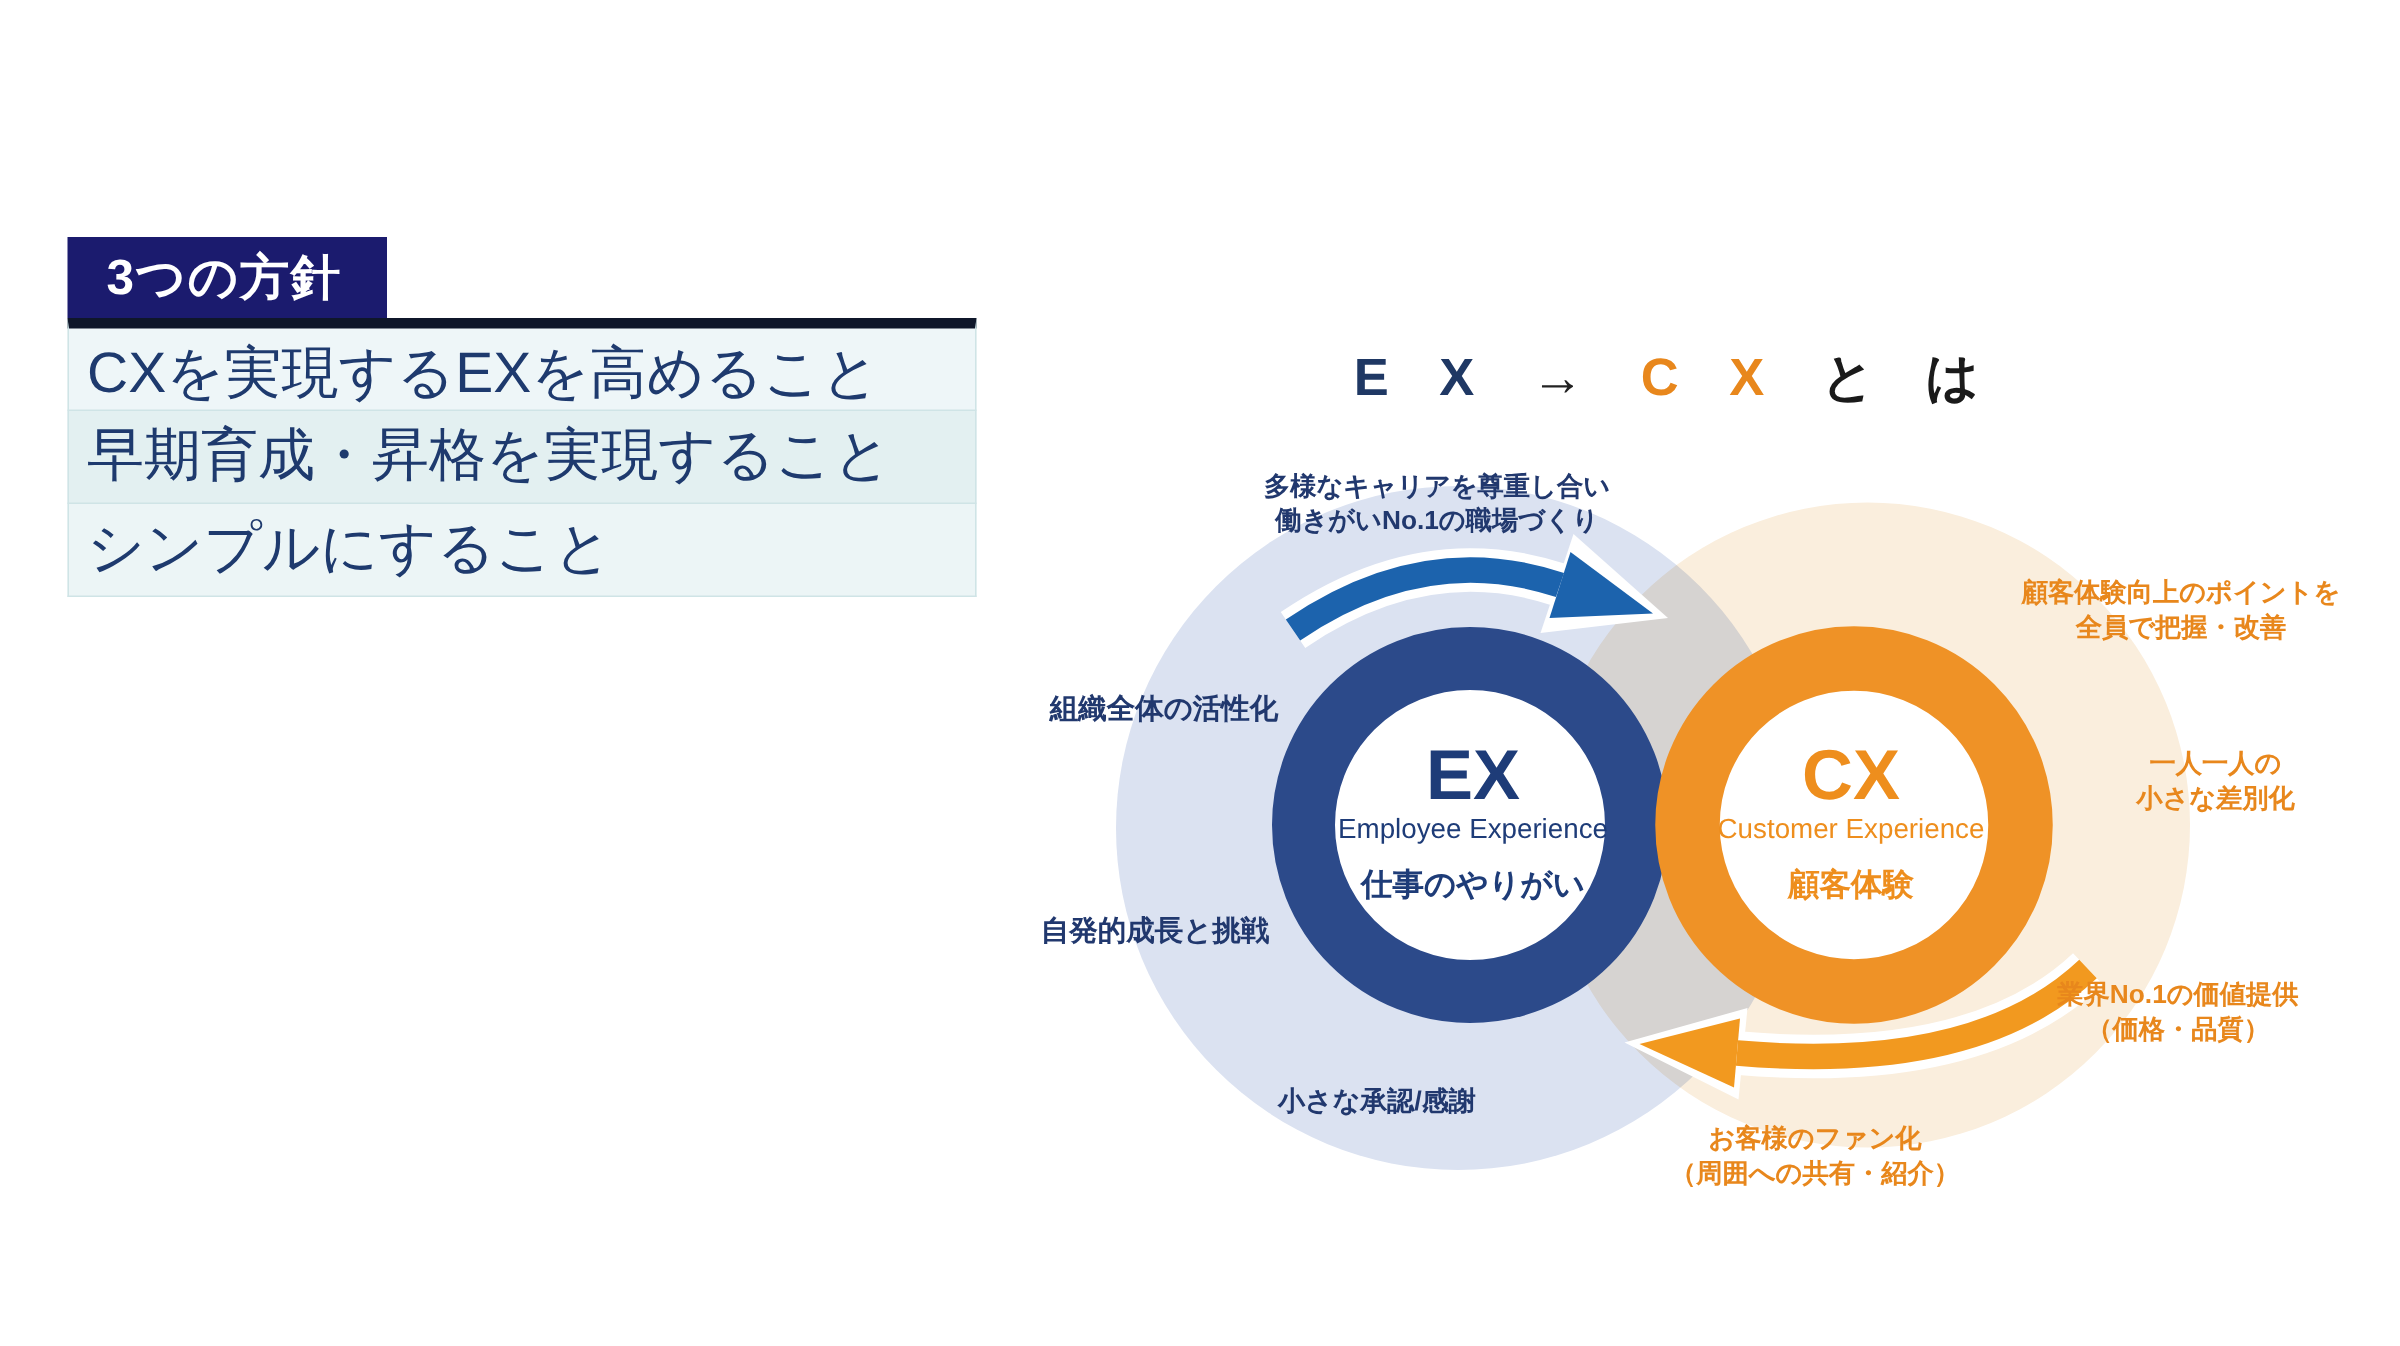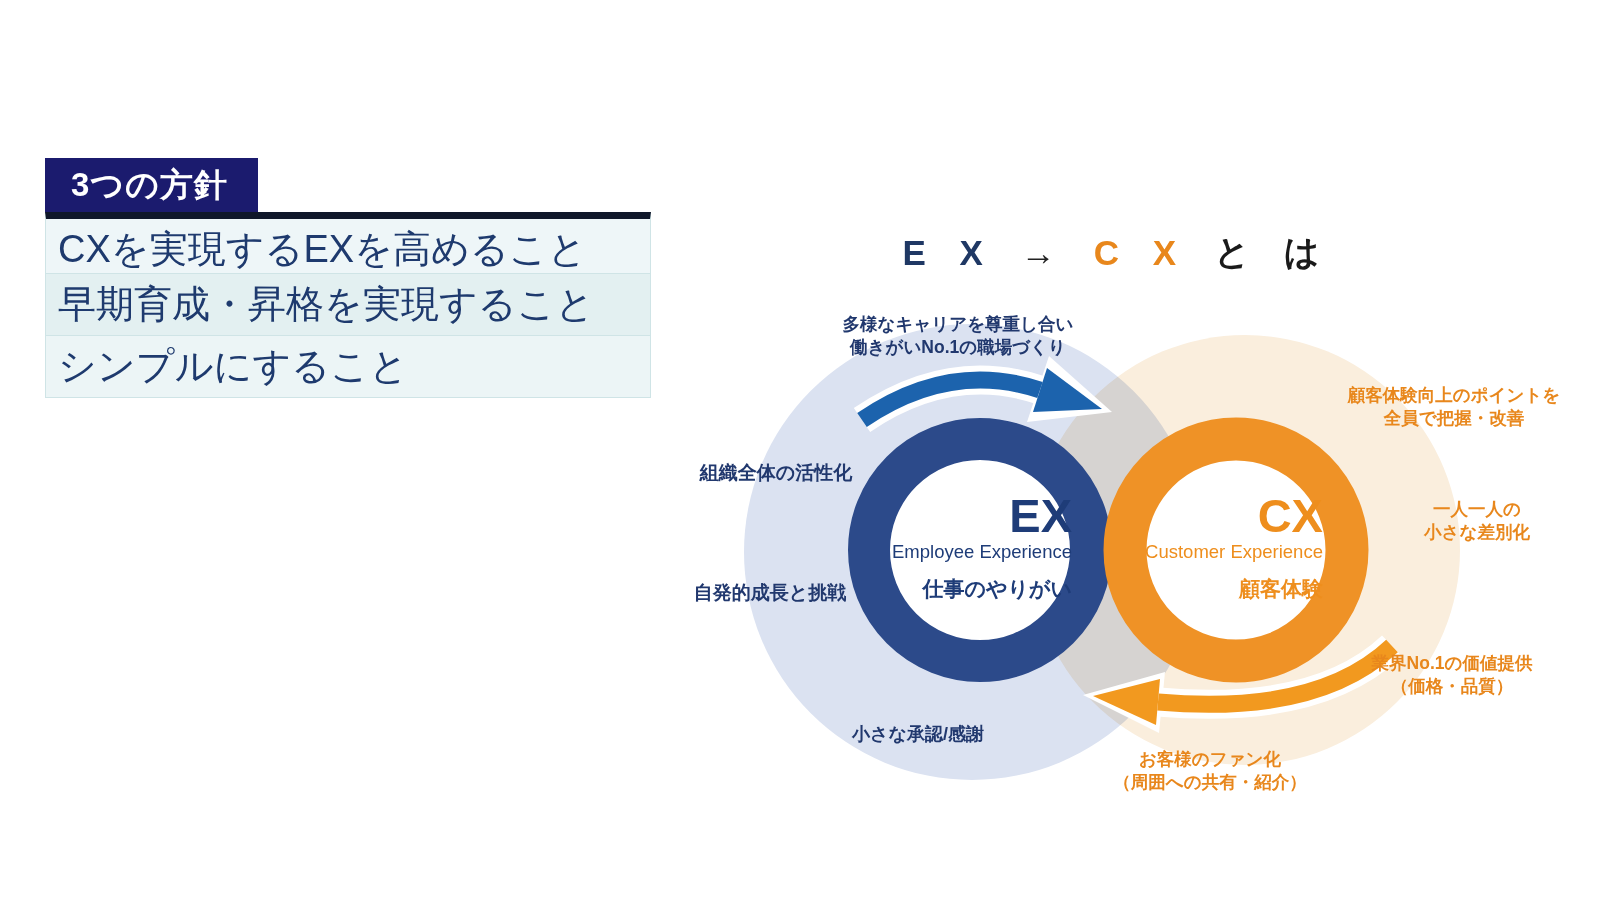--- a/index.html
+++ b/index.html
@@ -70,21 +70,21 @@
   .dlabel span { display: block; }
   .lnavy { color: #21386e; }
   .lorange { color: #e8871c; }
   .fs19 { font-size: 19px; }
   .fs18 { font-size: 18px; }
 
   
   .core {
     position: absolute;
     transform: translate(-50%, -50%);
-    text-align: right;
+    text-align: center;
     white-space: nowrap;
   }
   .core .abbr { font-size: 47px; font-weight: bold; line-height: 1.0; }
   .core .en   { font-size: 18.5px; font-weight: 500; line-height: 1.2; margin-top: 2px; }
   .core .jp   { font-size: 21px; font-weight: bold; margin-top: 12px; font-family: Liberation Serif, serif; }
   .core-ex { color: #1e3c78; }
   .core-cx { color: #ee8e1d; }
 </style>
 </head>
 <body>
@@ -139,21 +139,21 @@
     <span>顧客体験向上のポイントを</span>
     <span>全員で把握・改善</span>
   </div>
   <div class="dlabel lnavy fs19" style="left:776px; top:473px;">
     <span>組織全体の活性化</span>
   </div>
   <div class="dlabel lorange" style="left:1477px; top:521px;">
     <span>一人一人の</span>
     <span>小さな差別化</span>
   </div>
-  <div class="dlabel lnavy fs19" style="left:770px; top:593px;">
+  <div class="dlabel lnavy fs19" style="left:770px; top:622px;font-family:Liberation Mono, monospace;">
     <span>自発的成長と挑戦</span>
   </div>
   <div class="dlabel lorange" style="left:1452px; top:675px;">
     <span>業界No.1の価値提供</span>
     <span>（価格・品質）</span>
   </div>
   <div class="dlabel lnavy fs18" style="left:918px; top:735px;">
     <span>小さな承認/感謝</span>
   </div>
   <div class="dlabel lorange" style="left:1210px; top:771px;">

